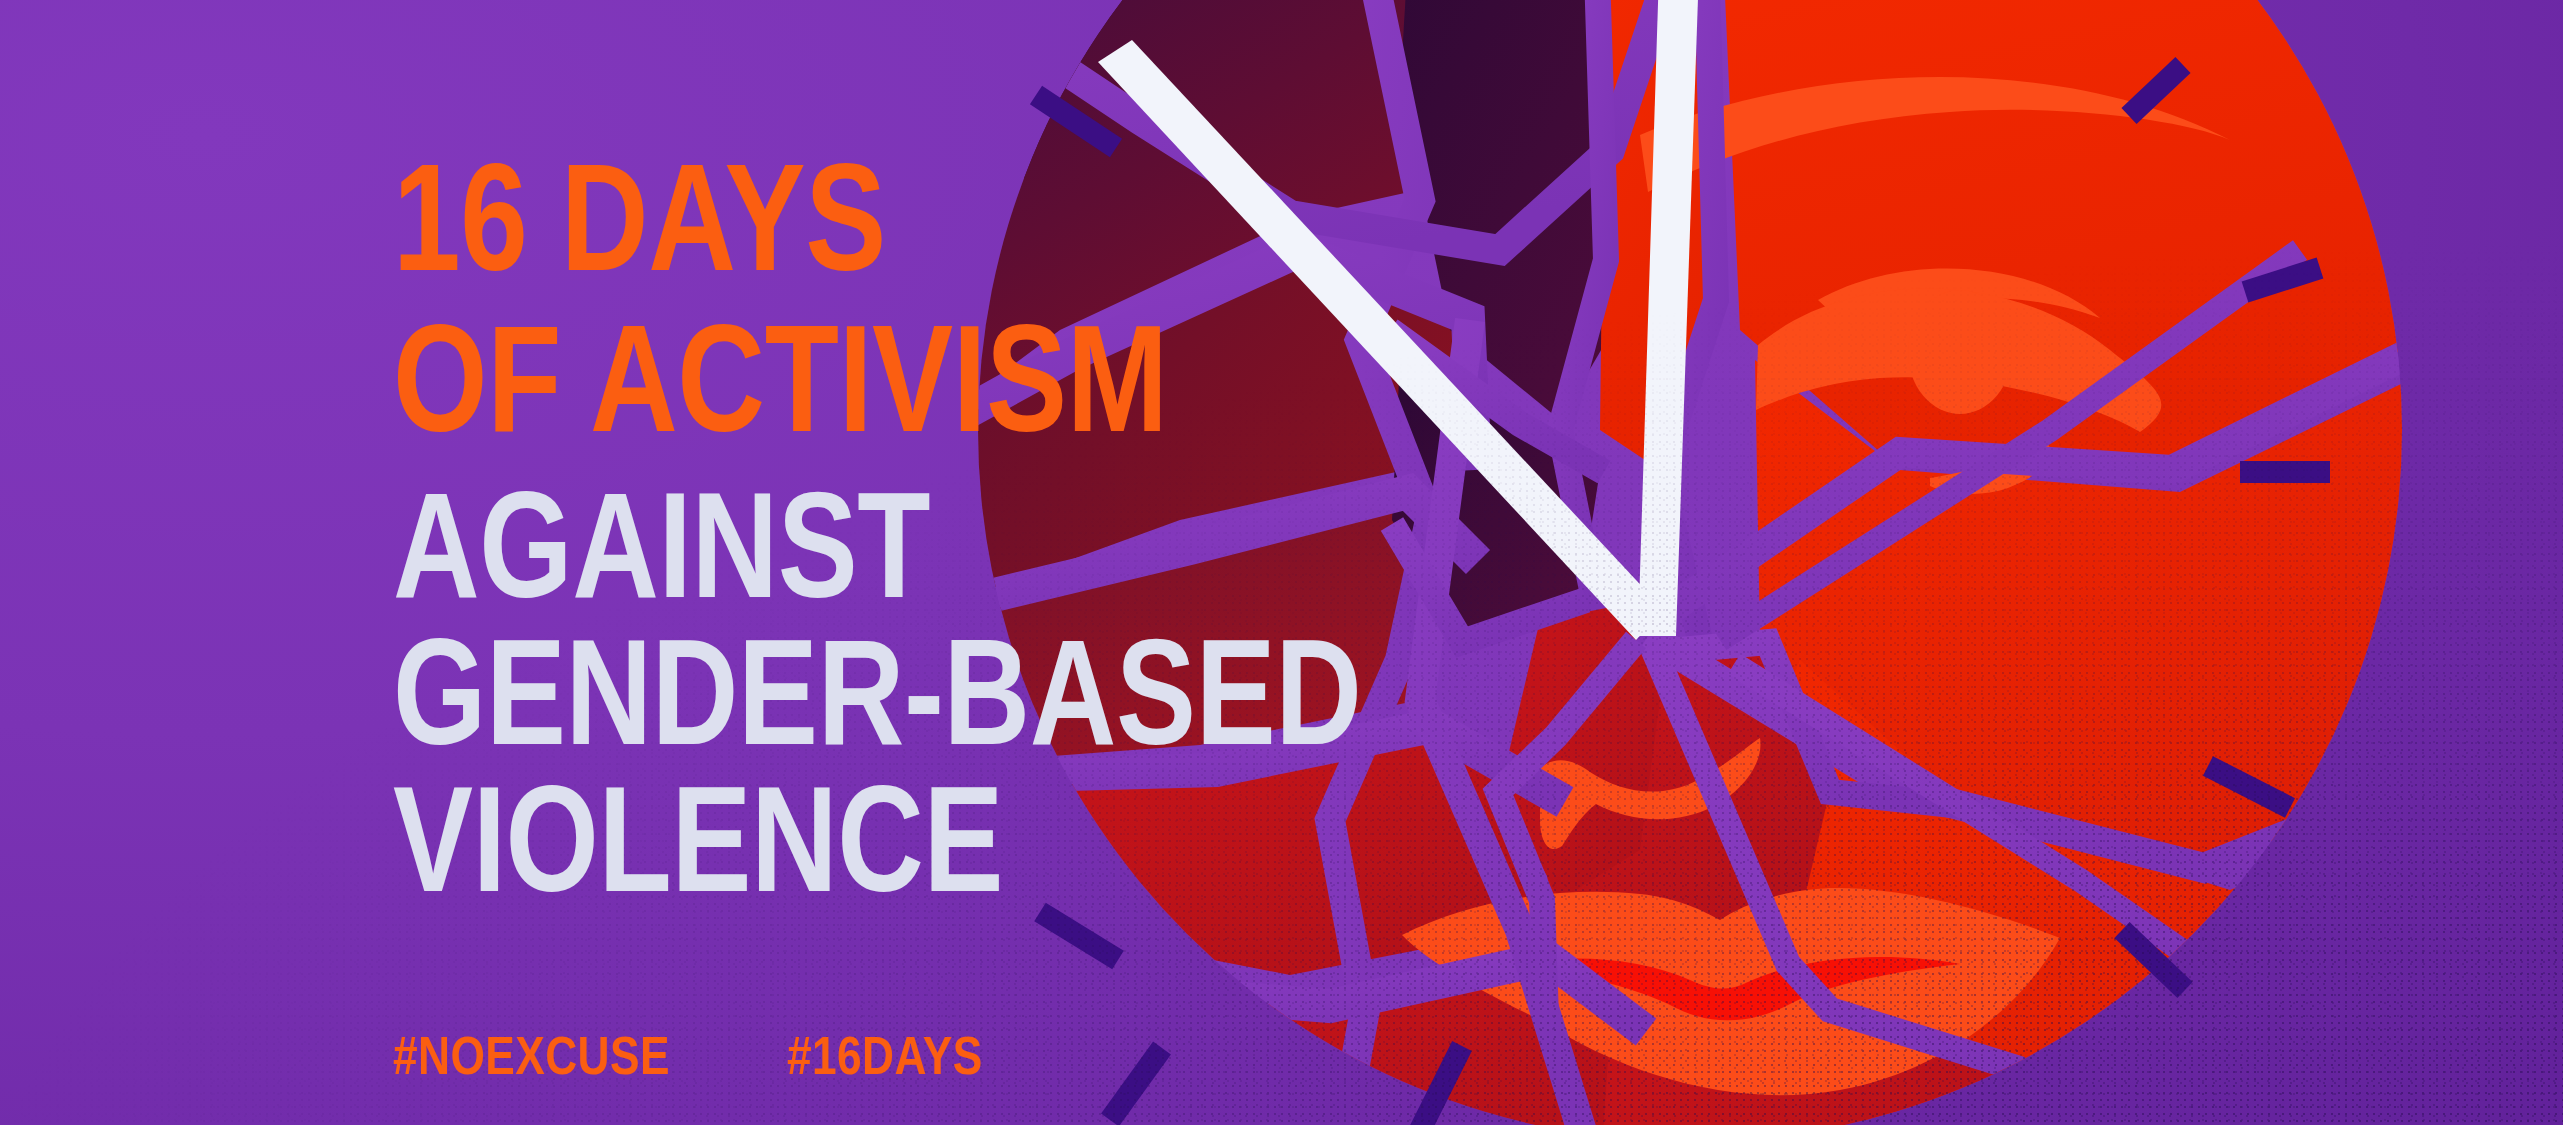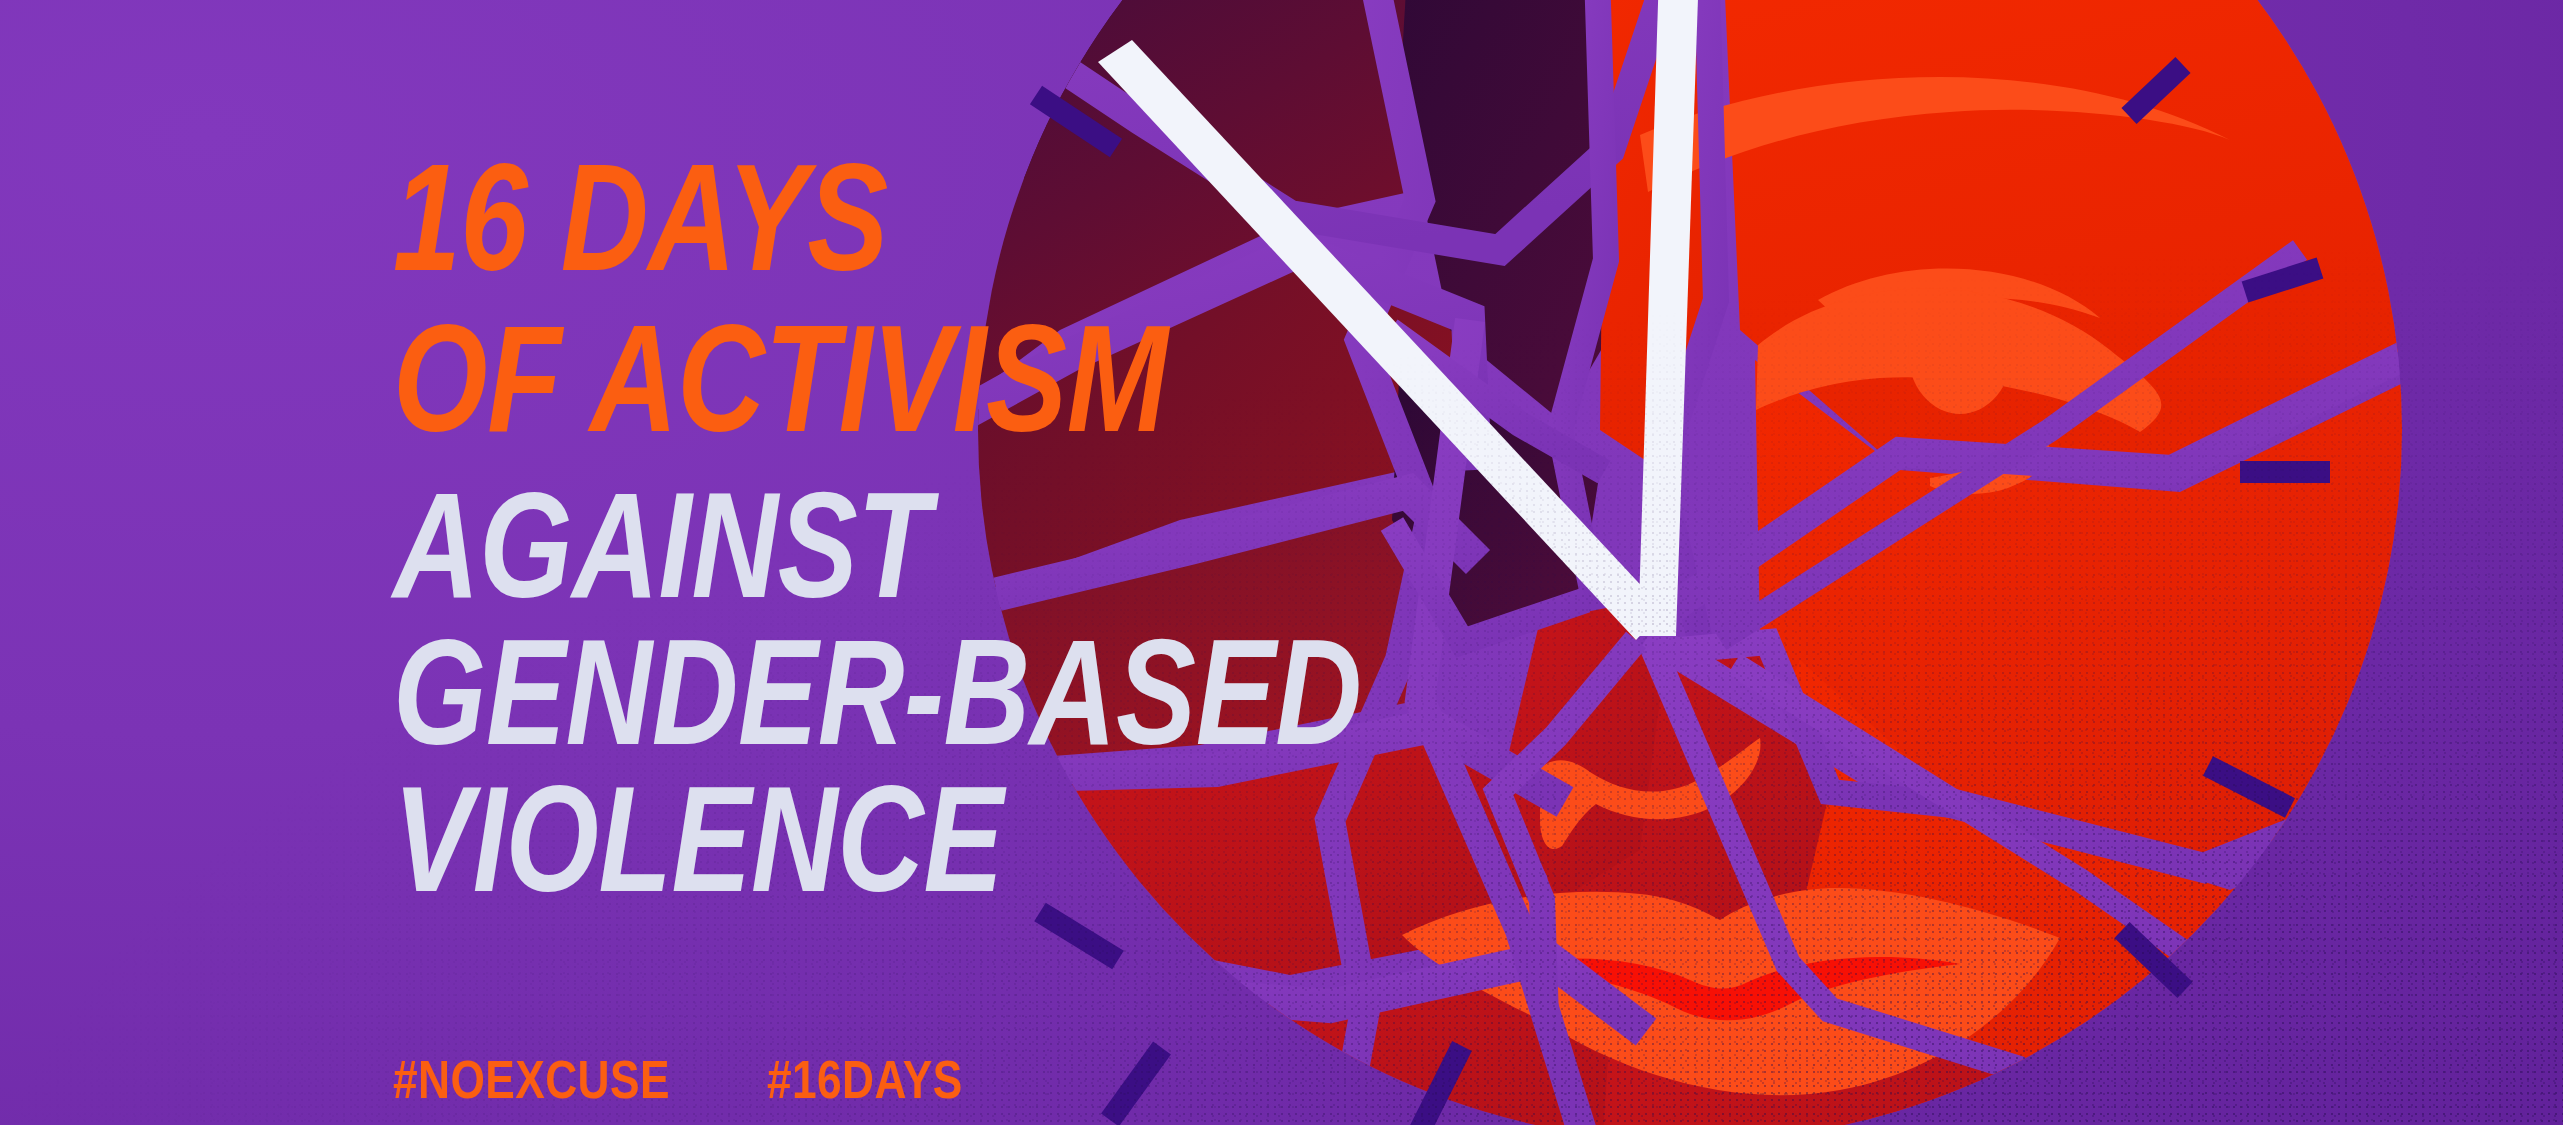--- a/index.html
+++ b/index.html
@@ -39,21 +39,20 @@
     left:0; top:0;
     width:2563px; height:1125px;
   }
   
   .copy{
     position:absolute;
     left:393px;
     top:150px;
     z-index:40;
     width:980px;
-    font-style:italic;
   }
   .headline-line{
     font-family:"Liberation Sans Narrow","Liberation Sans", sans-serif;
     font-weight:700;
     font-stretch:condensed;
     letter-spacing:-0.5px;
     line-height:0.885;
     text-transform:uppercase;
     white-space:nowrap;
     transform:scaleX(.80);
@@ -61,24 +60,24 @@
   }
   .l-16days   { font-size:152px; color:#fb5e11; }
   .l-activism { font-size:152px; color:#fb5e11; margin-top:26px; }
   .l-against  { font-size:150px; color:#dde0ef; margin-top:34px; }
   .l-gender   { font-size:150px; color:#dde0ef; margin-top:14px; }
   .l-violence { font-size:150px; color:#dde0ef; margin-top:14px; }
 
   .hashtags{
     position:absolute;
     left:393px;
-    top:1048px;
+    top:1024px;
     z-index:40;
     display:flex;
-    gap:36px;
+    gap:56px;
     align-items:baseline;
   }
   .hashtag{
     font-family:"Liberation Sans Narrow","Liberation Sans", sans-serif;
     font-weight:700;
     font-size:54px;
     letter-spacing:.5px;
     color:#fb5e11;
     text-transform:uppercase;
     white-space:nowrap;

